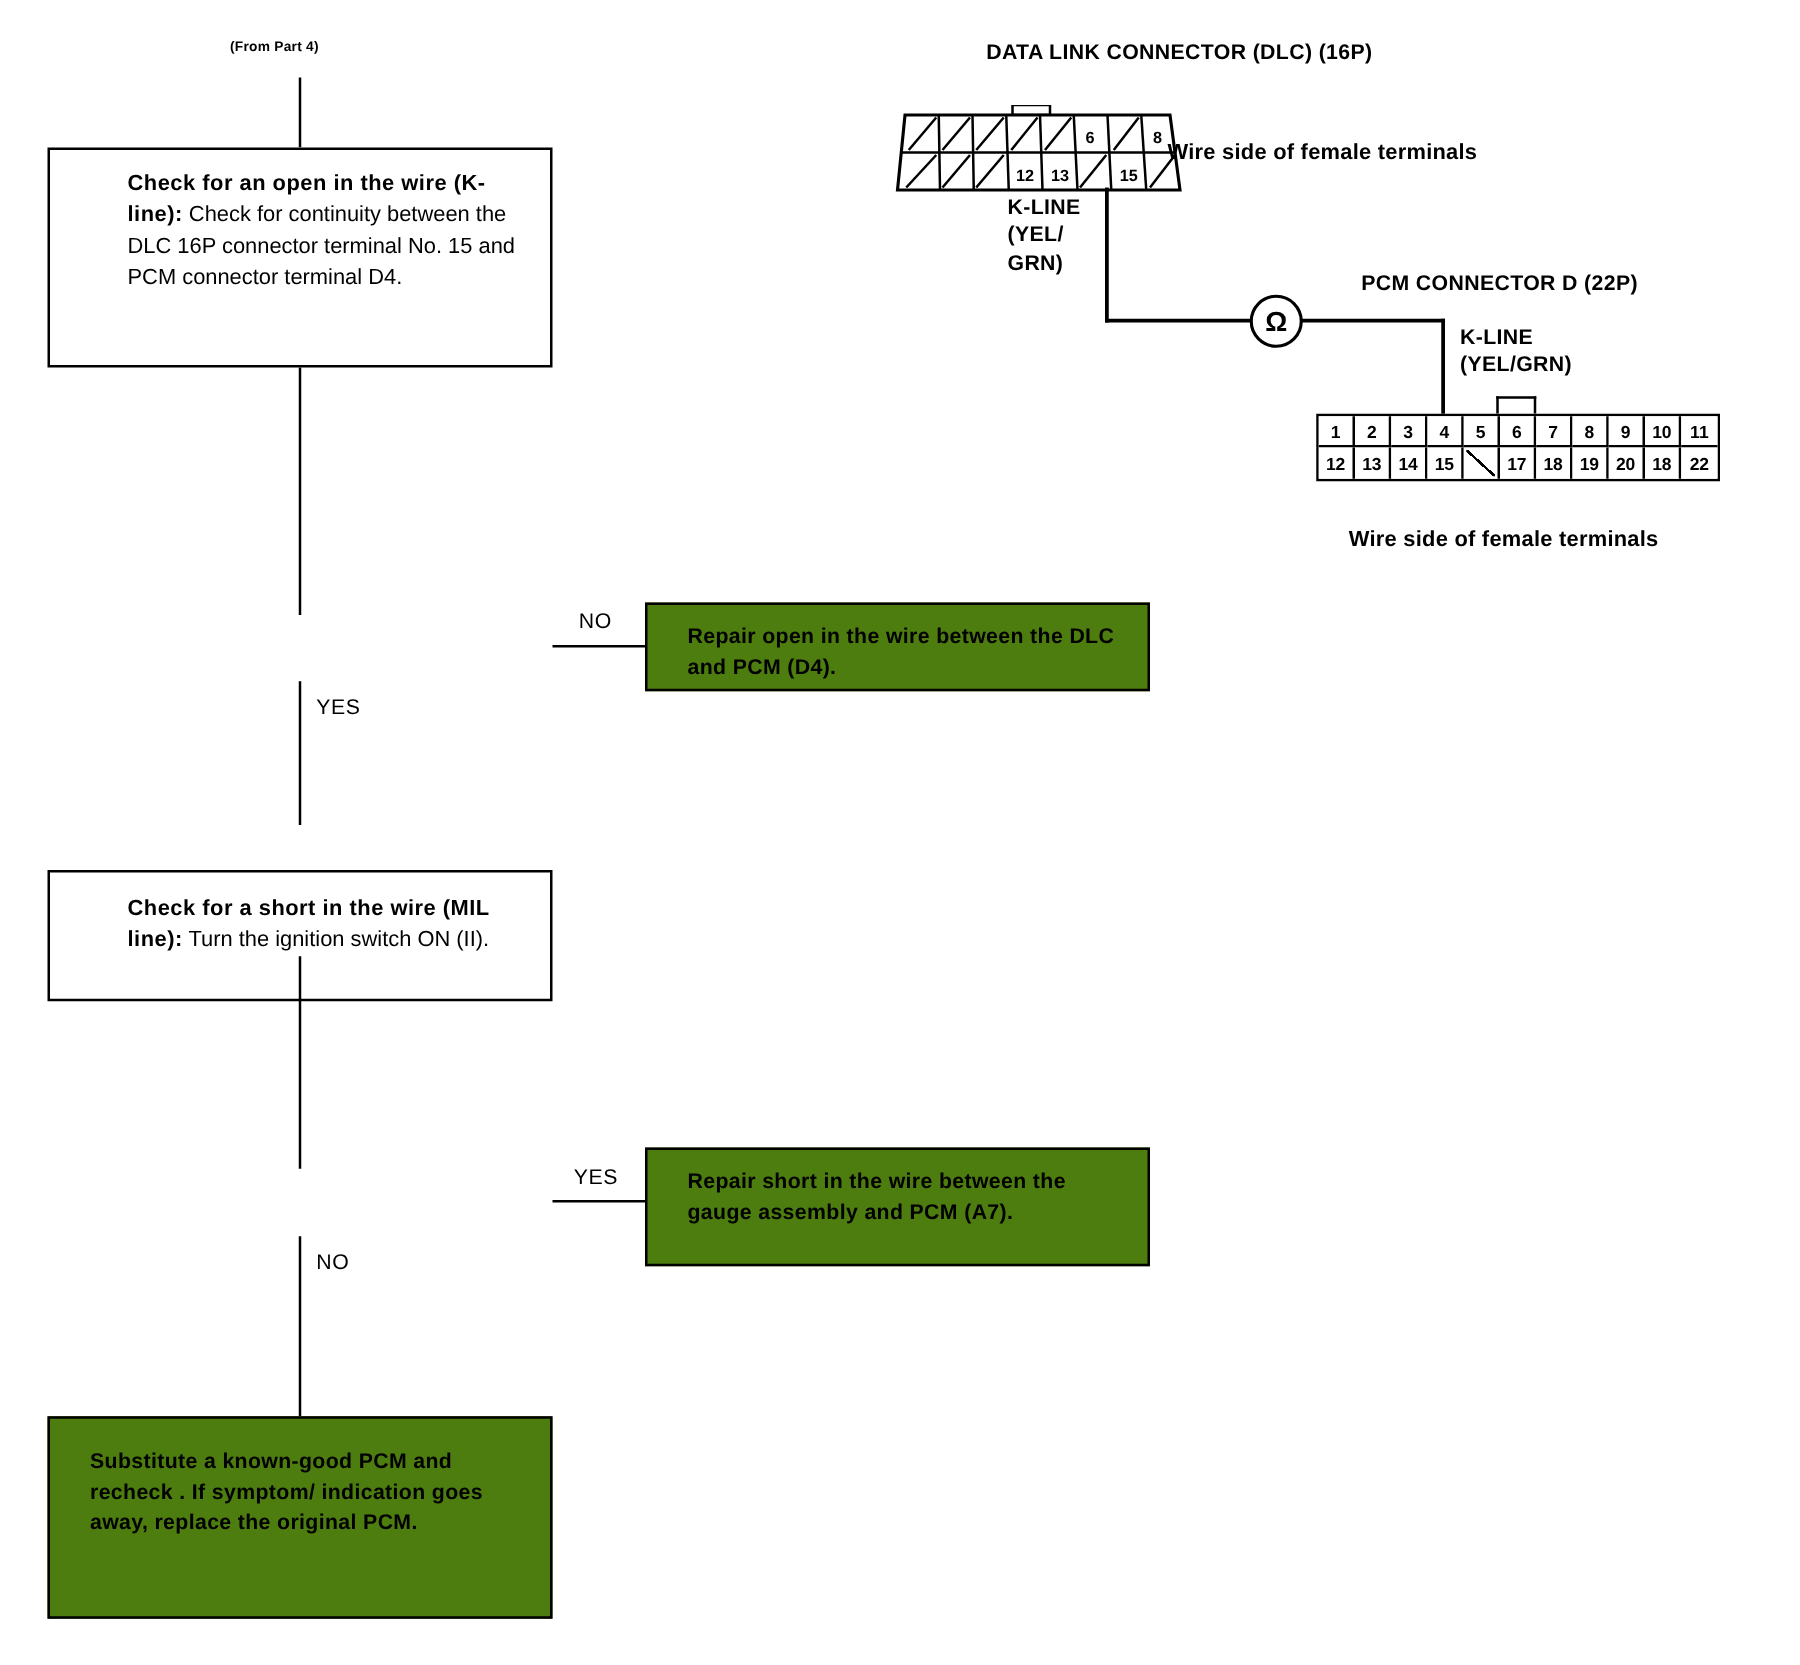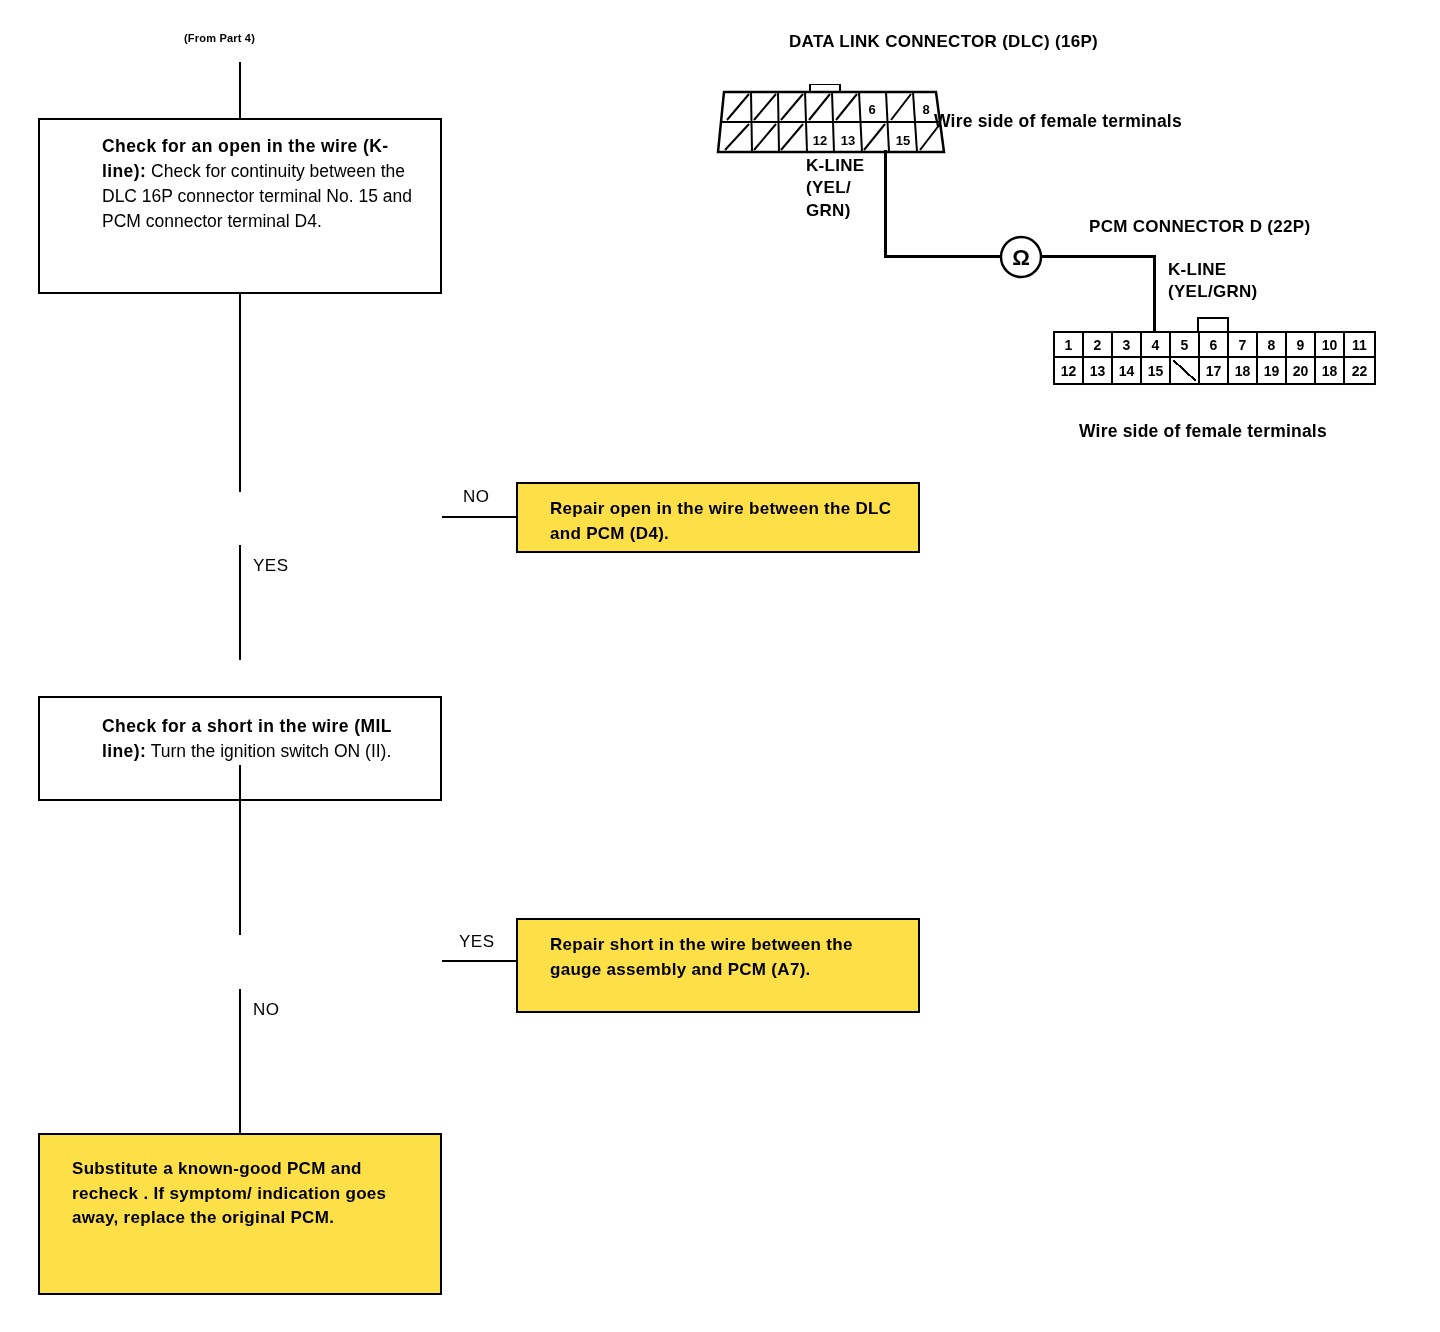--- a/index.html
+++ b/index.html
@@ -50,21 +50,21 @@
     font-weight: bold;
     letter-spacing: 0.4px;
   }
   .proc-inner .reg {
     font-weight: normal;
   }
 
   .action-box {
     position: absolute;
     border: 2px solid #000;
-    background: #fde047;
+    background: #4d7c0f;
     box-sizing: border-box;
   }
   .action-inner {
     padding: 13px 14px 10px 32px;
     font-size: 17px;
     line-height: 1.45;
     font-weight: bold;
     letter-spacing: 0.3px;
   }
 

